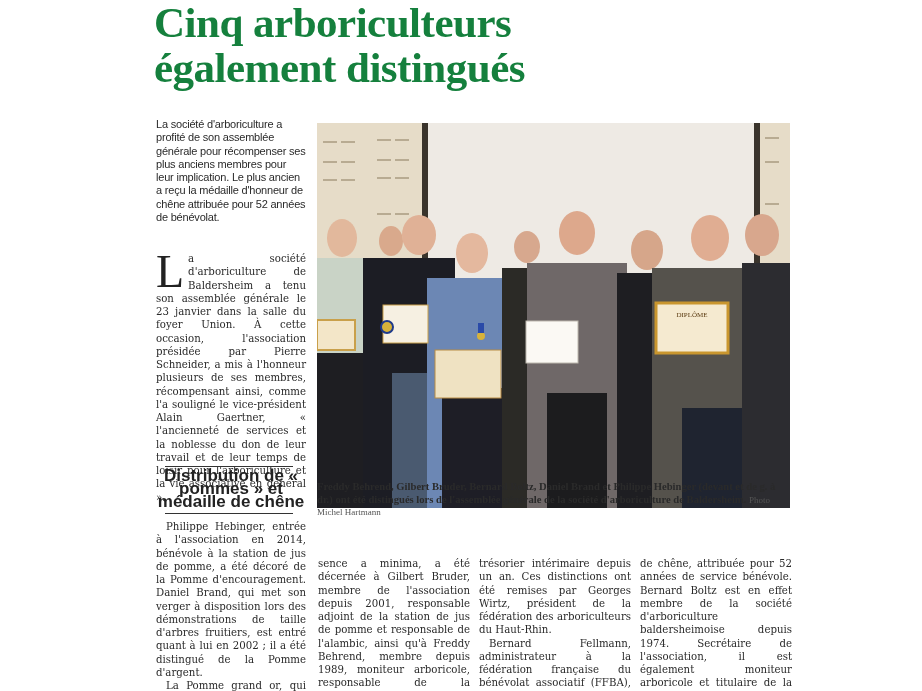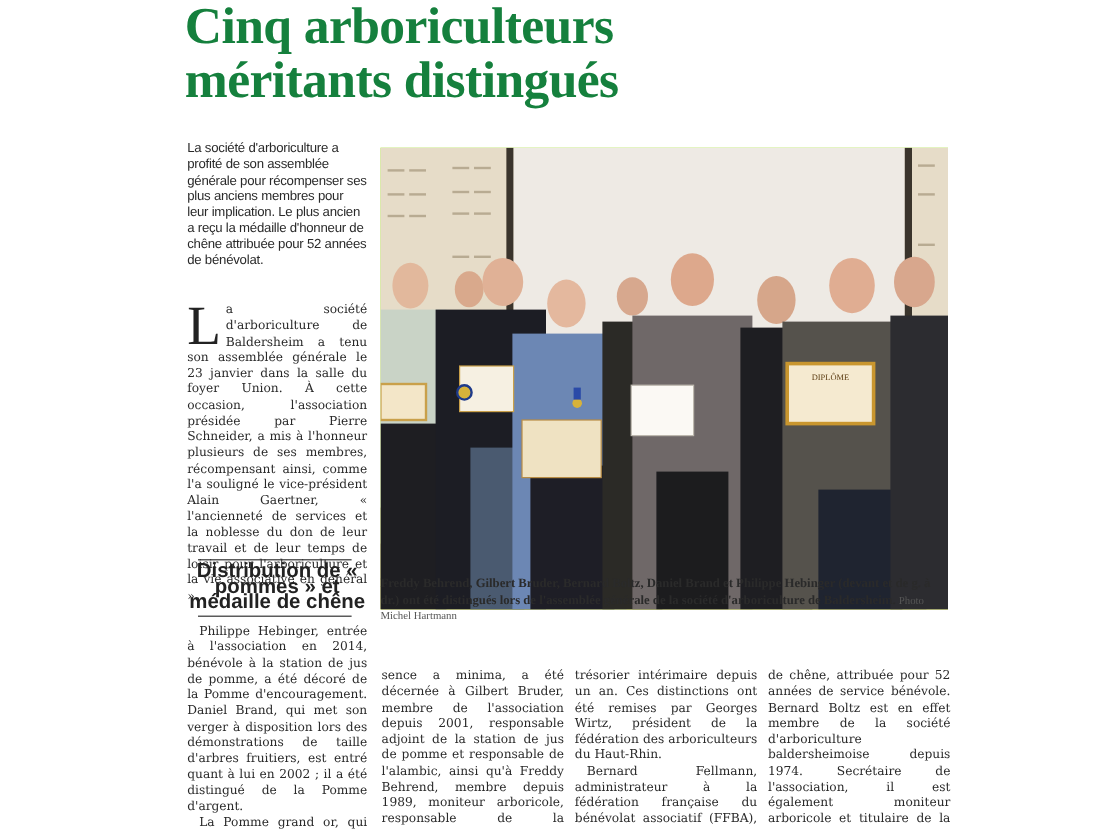--- a/index.html
+++ b/index.html
@@ -14,35 +14,35 @@
   .dropcap { float: left; font-family: "Liberation Serif", serif; font-size: 46px; line-height: 36px; margin: 2px 4px 0 0; color: #222; }
   .body1 p { margin: 0; }
 
   .rule { position: absolute; left: 165px; width: 128px; height: 0; border-top: 1px solid #333; }
   .subhead { position: absolute; left: 156px; top: 469px; width: 150px; text-align: center; font-family: "Liberation Sans", "DejaVu Sans", sans-serif; font-weight: bold; font-size: 17px; line-height: 13px; color: #222; }
 
   .body2 { left: 156px; top: 520px; width: 150px; }
   .body2 p, .body3 p, .body4 p, .body5 p { margin: 0; }
   .indent { text-indent: 10px; }
 
-  .photo { position: absolute; left: 317px; top: 123px; width: 473px; height: 385px; overflow: hidden; background: #bef264; }
+  .photo { position: absolute; left: 317px; top: 123px; width: 473px; height: 385px; overflow: hidden; background: #737373; }
   .caption { position: absolute; left: 317px; top: 481px; width: 475px; font-family: "Liberation Serif", "DejaVu Serif", serif; font-size: 10.6px; line-height: 12.6px; color: #2a2a2a; }
   .caption b { font-weight: bold; }
   .credit { font-size: 9px; color: #555; font-weight: normal; }
 
   .body3 { left: 318px; top: 557px; width: 152px; }
   .body4 { left: 479px; top: 557px; width: 152px; }
   .body5 { left: 640px; top: 557px; width: 152px; }
 </style>
 </head>
 <body>
 
 <div class="headline">
   <div>Cinq arboriculteurs</div>
-  <div>méritants distingués</div>
+  <div>également distingués</div>
 </div>
 
 <div class="lede">La société d'arboriculture a profité de son assemblée générale pour récompenser ses plus anciens membres pour leur implication. Le plus ancien a reçu la médaille d'honneur de chêne attribuée pour 52 années de bénévolat.</div>
 
 <div class="col body1">
   <span class="dropcap">L</span>
   <p>a société d'arboriculture de Baldersheim a tenu son assemblée générale le 23 janvier dans la salle du foyer Union. À cette occasion, l'association présidée par Pierre Schneider, a mis à l'honneur plusieurs de ses membres, récompensant ainsi, comme l'a souligné le vice-président Alain Gaertner, « l'ancienneté de services et la noblesse du don de leur travail et de leur temps de loisir pour l'arboriculture et la vie associative en général ».</p>
 </div>
 
 <div class="rule" style="top:466px;"></div>

